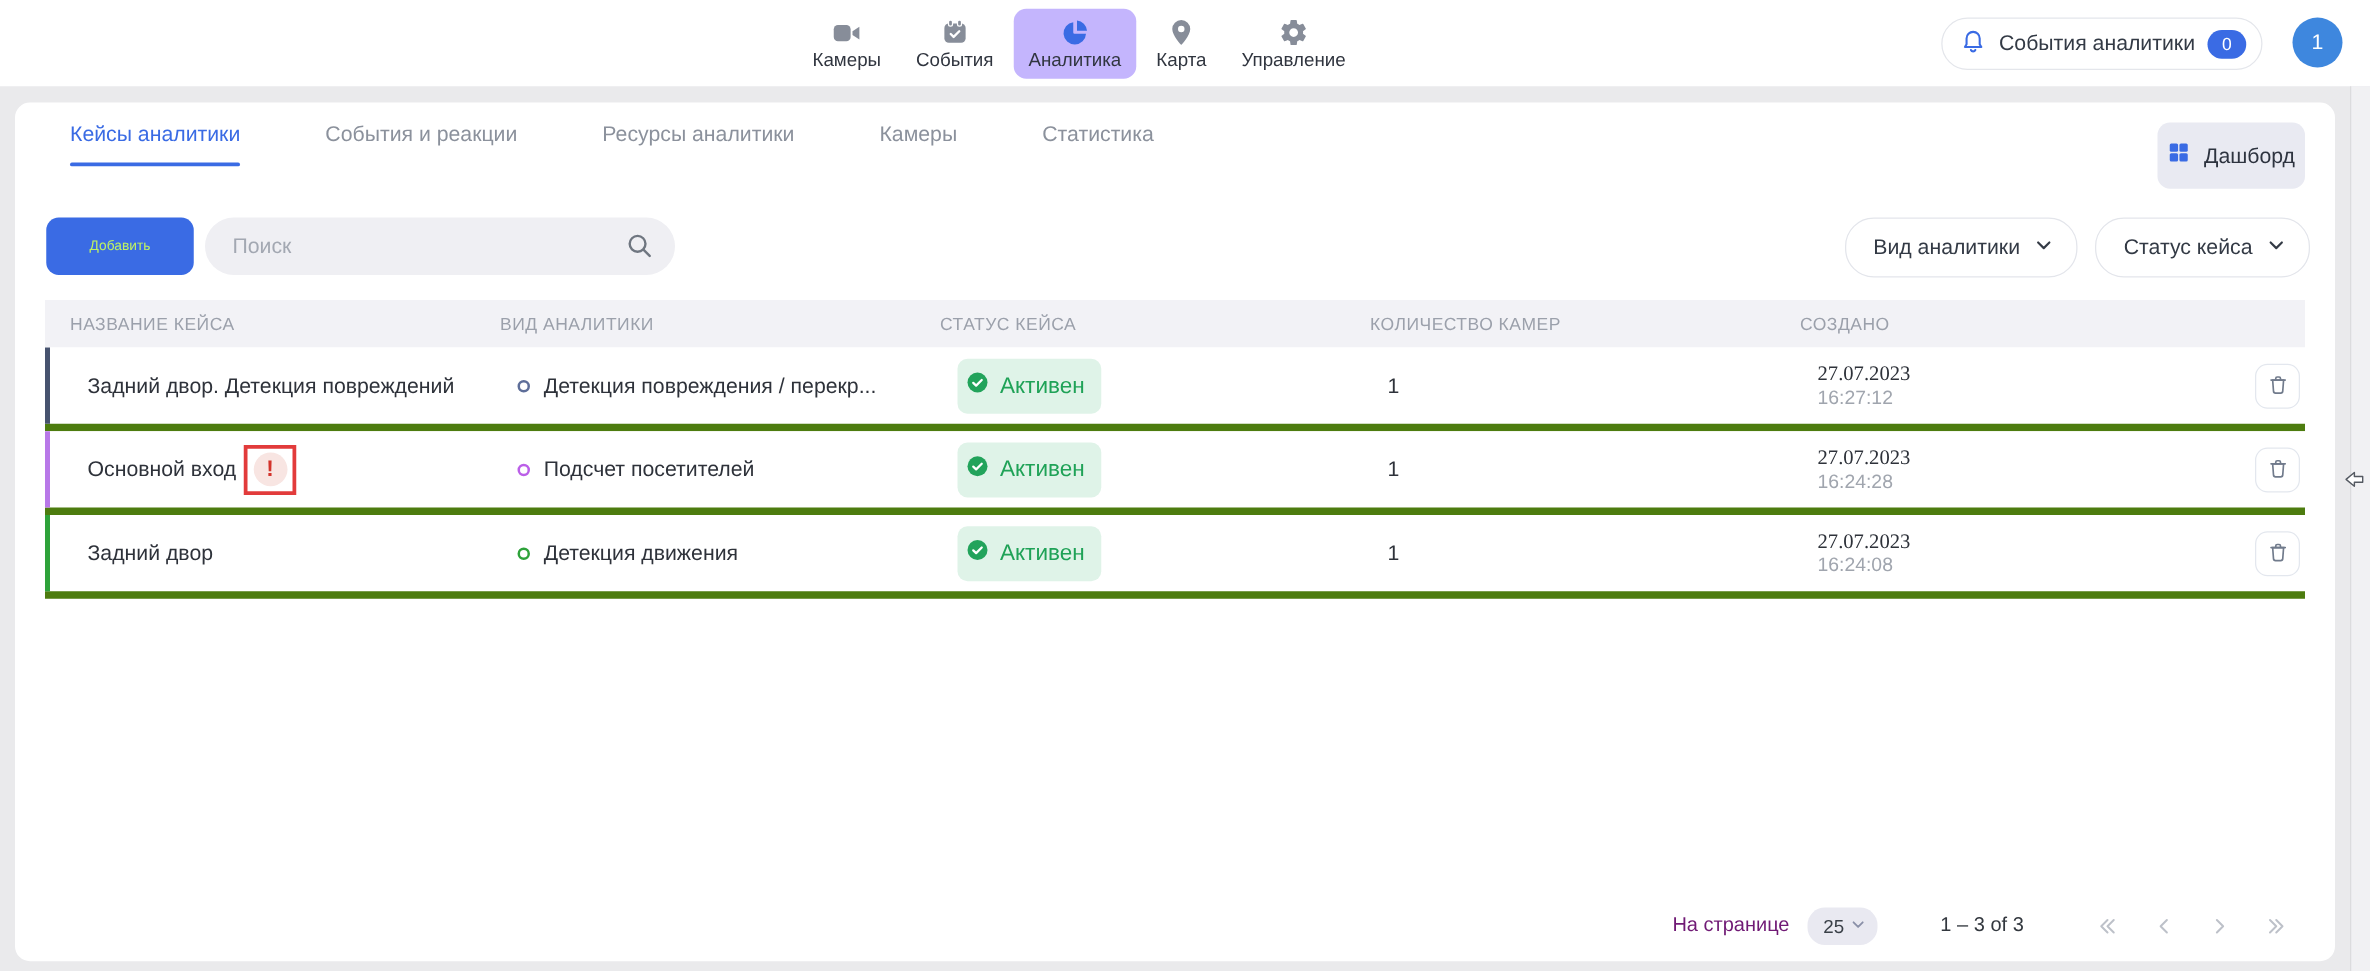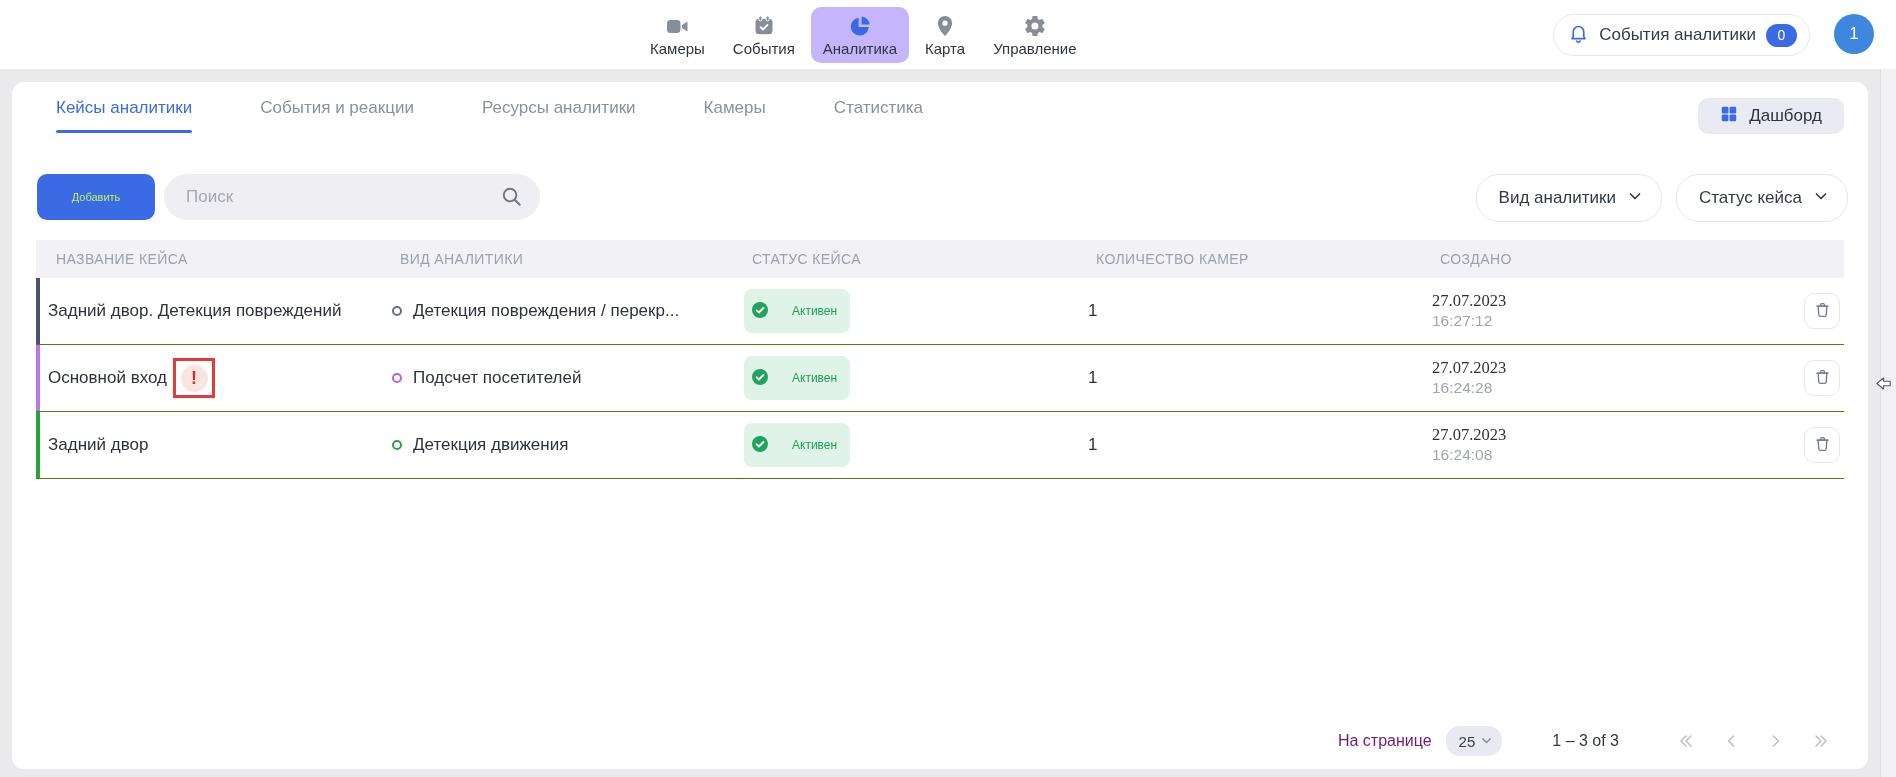--- a/index.html
+++ b/index.html
@@ -27,52 +27,52 @@
     color:#fff;font-size:17px;display:flex;align-items:center;justify-content:center;cursor:pointer;}
 
   
   .card{position:absolute;left:12px;top:82px;width:1856px;height:687px;background:#fff;border-radius:12px;}
 
   .tabs{position:absolute;top:16px;left:44px;display:flex;gap:68px;text-align:center;}
   .tab{font-size:17px;color:#8B919C;padding-bottom:15px;position:relative;cursor:pointer;white-space:nowrap;}
   .tab.active{color:#3A6BE4;}
   .tab.active::after{content:"";position:absolute;left:0;right:0;bottom:0;height:3px;border-radius:2px;background:#3A6BE4;}
 
-  .dashboard-btn{position:absolute;top:16px;right:24px;height:36px;border-radius:10px;background:#E9EAF2;border:none;
-    display:flex;align-items:center;gap:11px;padding:0 22px;font-size:17px;color:#2E3440;cursor:pointer;}
+  .dashboard-btn{position:absolute;top:16px;right:24px;height:53px;border-radius:10px;background:#E9EAF2;border:none;
+    display:flex;align-items:center;gap:11px;padding:0 8px;font-size:17px;color:#2E3440;cursor:pointer;}
 
   .add-btn{position:absolute;top:92px;left:25px;width:118px;height:46px;border:none;border-radius:10px;
     background:#3A6BE4;color:#bef264;font-size:11px;cursor:pointer;}
   .search{position:absolute;top:92px;left:152px;width:376px;height:46px;border-radius:23px;background:#EFEFF3;}
   .search input{position:absolute;inset:0;background:transparent;border:none;outline:none;border-radius:23px;
     padding:0 52px 0 22px;font-size:17px;color:#0c4a6e;font-family:inherit;}
   .search input::placeholder{color:#A3A8B2;}
   .search .search-ico{position:absolute;right:17px;top:11px;}
 
   .filters{position:absolute;top:92px;right:20px;display:flex;gap:14px;}
   .filter-pill{height:46px;border:1px solid #E3E5EB;border-radius:23px;background:#fff;display:flex;align-items:center;
     gap:11px;padding:0 18px 0 22px;font-size:17px;color:#333A45;cursor:pointer;white-space:nowrap;}
 
   
   .thead{position:absolute;top:158px;left:24px;width:1808px;height:38px;background:#F2F2F6;
     display:grid;grid-template-columns:344px 352px 344px 344px 312px 1fr;align-items:center;
     padding-left:20px;box-sizing:border-box;font-size:14px;color:#9BA0AB;letter-spacing:.4px;}
   .rows{position:absolute;top:196px;left:24px;width:1808px;}
-  .trow{position:relative;height:67px;border-bottom:1px solid #4d7c0f;display:grid;
+  .trow{position:relative;height:67px;border-bottom:6px solid #4d7c0f;display:grid;
     grid-template-columns:344px 352px 344px 344px 312px 1fr;align-items:center;
-    padding-left:12px;box-sizing:border-box;cursor:pointer;background:#fff;}
+    padding-left:34px;box-sizing:border-box;cursor:pointer;background:#fff;}
   .accent{position:absolute;left:0;top:0;bottom:0;width:4px;}
   .cell-name{display:flex;align-items:center;gap:6px;font-size:17px;color:#2E323A;}
   .alert-box{width:42px;height:40px;border:3px solid #E23B3B;box-sizing:border-box;display:flex;align-items:center;justify-content:center;}
   .alert-circle{width:27px;height:27px;border-radius:50%;background:#F8E5E2;color:#D3332B;font-size:18px;font-weight:bold;
     display:flex;align-items:center;justify-content:center;}
   .cell-type{display:flex;align-items:center;gap:11px;font-size:17px;color:#2E323A;}
   .type-dot{width:10px;height:10px;border-radius:50%;border:2px solid #888;box-sizing:border-box;}
-  .badge{display:inline-flex;align-items:center;gap:23px;height:44px;padding:0 13px 0 7px;border-radius:8px;
-    background:#DFF3E8;color:#1FA257;font-size:12px;width:max-content;}
+  .badge{display:inline-flex;align-items:center;gap:9px;height:44px;padding:0 13px 0 7px;border-radius:8px;
+    background:#DFF3E8;color:#1FA257;font-size:18px;width:max-content;}
   .cell-count{font-size:17px;color:#2E323A;}
   .cell-created .d{font-size:16.5px;color:#2E323A;line-height:20px;font-family:Liberation Serif, serif;}
   .cell-created .t{font-size:15.5px;color:#A0A5AE;line-height:20px;}
   .del-btn{width:36px;height:36px;border-radius:10px;border:1px solid #E3E7EE;background:#fff;cursor:pointer;
     display:flex;align-items:center;justify-content:center;justify-self:end;margin-right:4px;}
 
   
   .pagination{position:absolute;bottom:10px;right:36px;height:36px;display:flex;align-items:center;}
   .pp-label{font-size:16px;color:#701a75;}
   .pp-pill{margin-left:14px;height:30px;border-radius:14px;background:#E9E9F1;border:none;display:flex;align-items:center;

